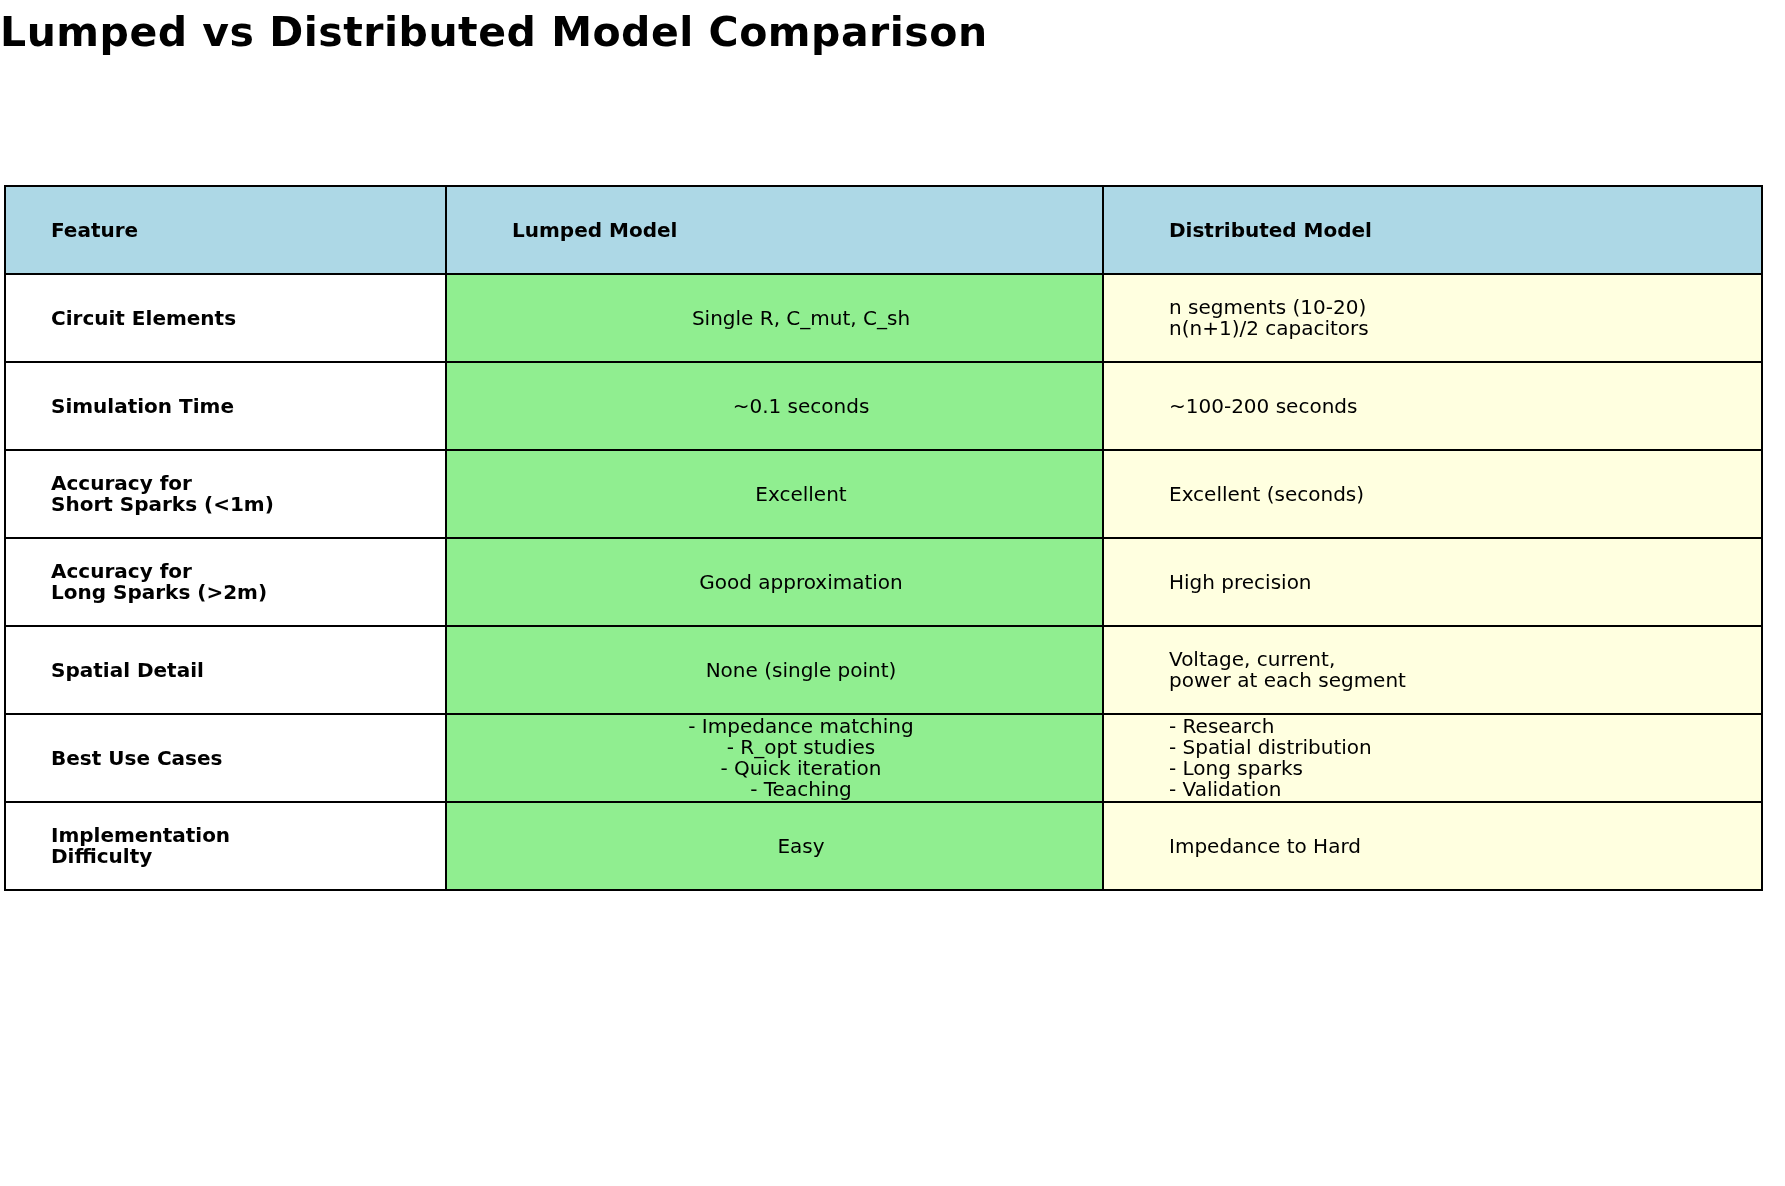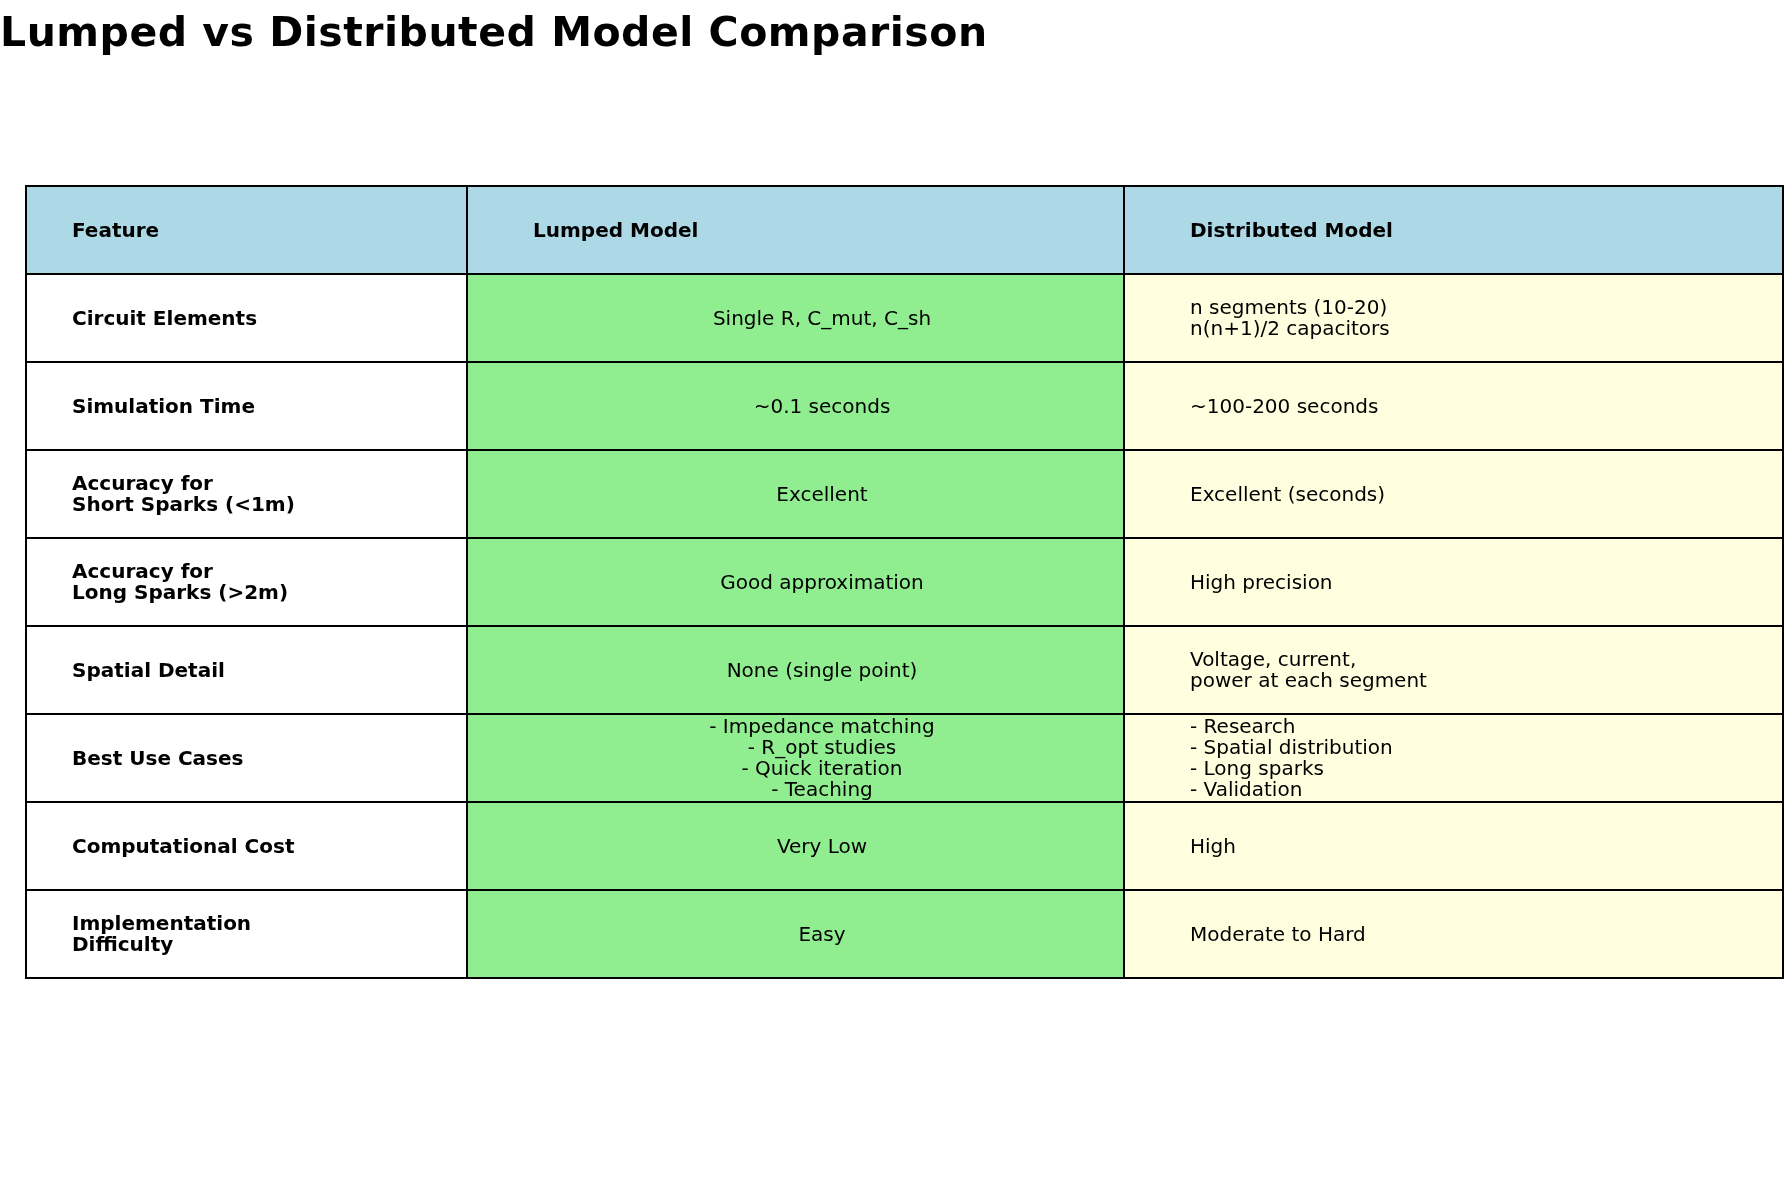--- a/index.html
+++ b/index.html
@@ -18,21 +18,21 @@
     left: 0;
     width: 100%;
     text-align: left;
     font-size: 41px;
     font-weight: 700;
     margin: 0;
     letter-spacing: 0.5px;
   }
   table.cmp {
     position: absolute;
-    left: 25px;
+    left: 4px;
     top: 185px;
     width: 1757px;
     border-collapse: collapse;
     table-layout: fixed;
   }
   .cmp th, .cmp td {
     border: 2px solid var(--border, #000000);
     height: 88px;
     box-sizing: border-box;
     font-size: 20px;
@@ -108,24 +108,19 @@
       <td class="lump">- Impedance matching
 - R_opt studies
 - Quick iteration
 - Teaching</td>
       <td class="dist">- Research
 - Spatial distribution
 - Long sparks
 - Validation</td>
     </tr>
     <tr>
-      <td class="feat">Computational Cost</td>
-      <td class="lump">Very Low</td>
-      <td class="dist">High</td>
-    </tr>
-    <tr>
       <td class="feat">Implementation
 Difficulty</td>
       <td class="lump">Easy</td>
-      <td class="dist">Moderate to Hard</td>
+      <td class="dist">Impedance to Hard</td>
     </tr>
   </tbody>
 </table>
 
 </body></html>

